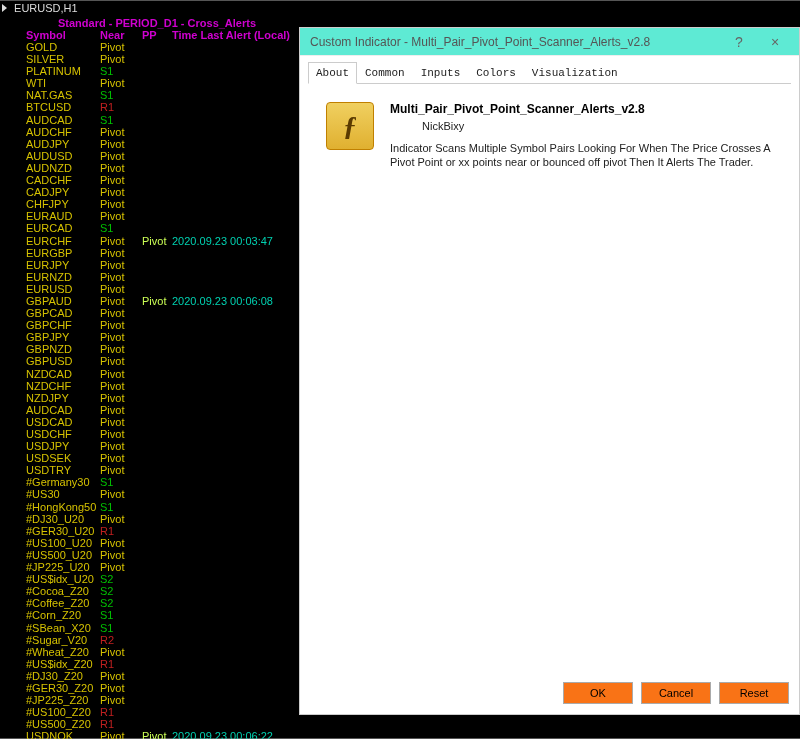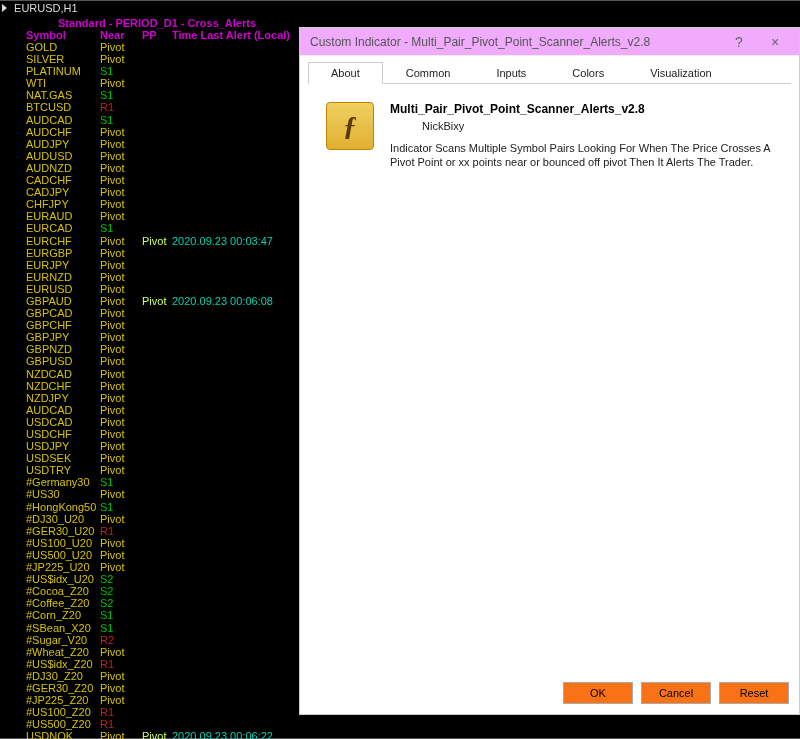--- a/index.html
+++ b/index.html
@@ -88,45 +88,46 @@
     border: 1px solid #ccc;
     box-shadow: -2px 2px 10px rgba(0,0,0,0.3);
     font-size: 11px;
     color: #000;
   }
   .dlg-title {
     height: 28px;
     display: flex;
     align-items: center;
     padding: 0 6px 0 10px;
-    background: #f0abfc;
+    background: #5eead4;
     border-bottom: 1px solid #eee;
     color: #555;
   }
   .dlg-title-text { flex: 1; font-size: 12px; }
   .dlg-title-btn {
     width: 36px;
     height: 22px;
     display: flex;
     align-items: center;
     justify-content: center;
     color: #666;
     font-size: 14px;
   }
   .dlg-body { padding: 6px 8px 0 8px; }
   .tabs {
     display: flex;
     border-bottom: 1px solid #ccc;
     font-size: 11px;
   }
   .tab {
-    padding: 4px 22px;
+    padding: 4px 7px;
     border: 1px solid transparent;
     margin-bottom: -1px;
     color: #222;
+    font-family: Liberation Mono, monospace;
   }
   .tab.active {
     border: 1px solid #ccc;
     border-bottom: 1px solid #fff;
     background: #fff;
   }
   .about-content {
     display: flex;
     padding: 18px 8px 6px 18px;
     gap: 16px;

